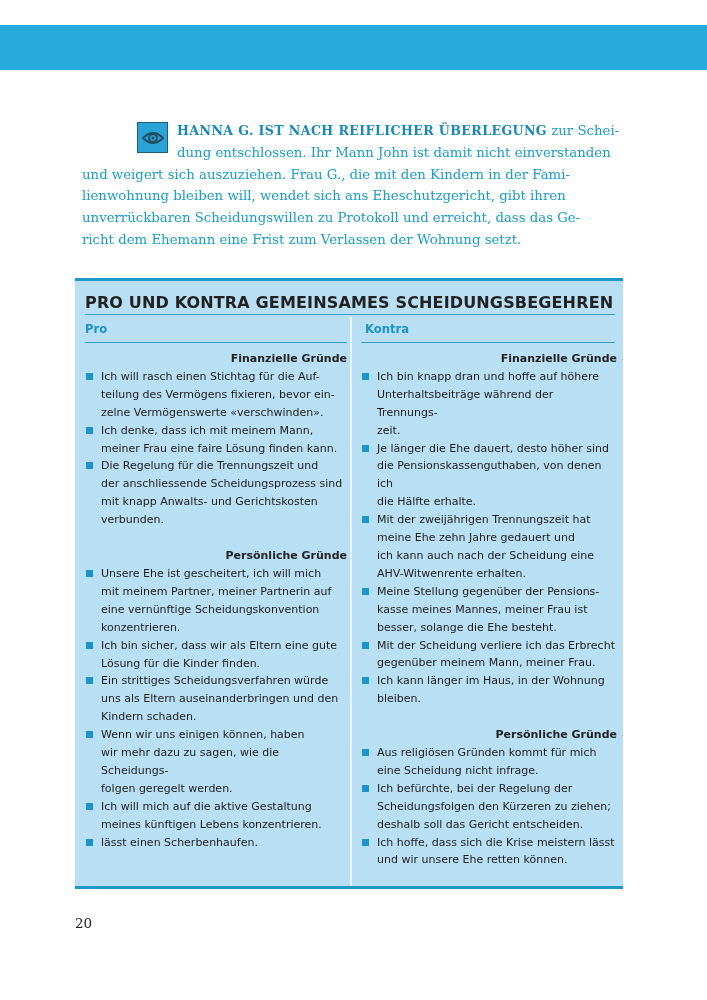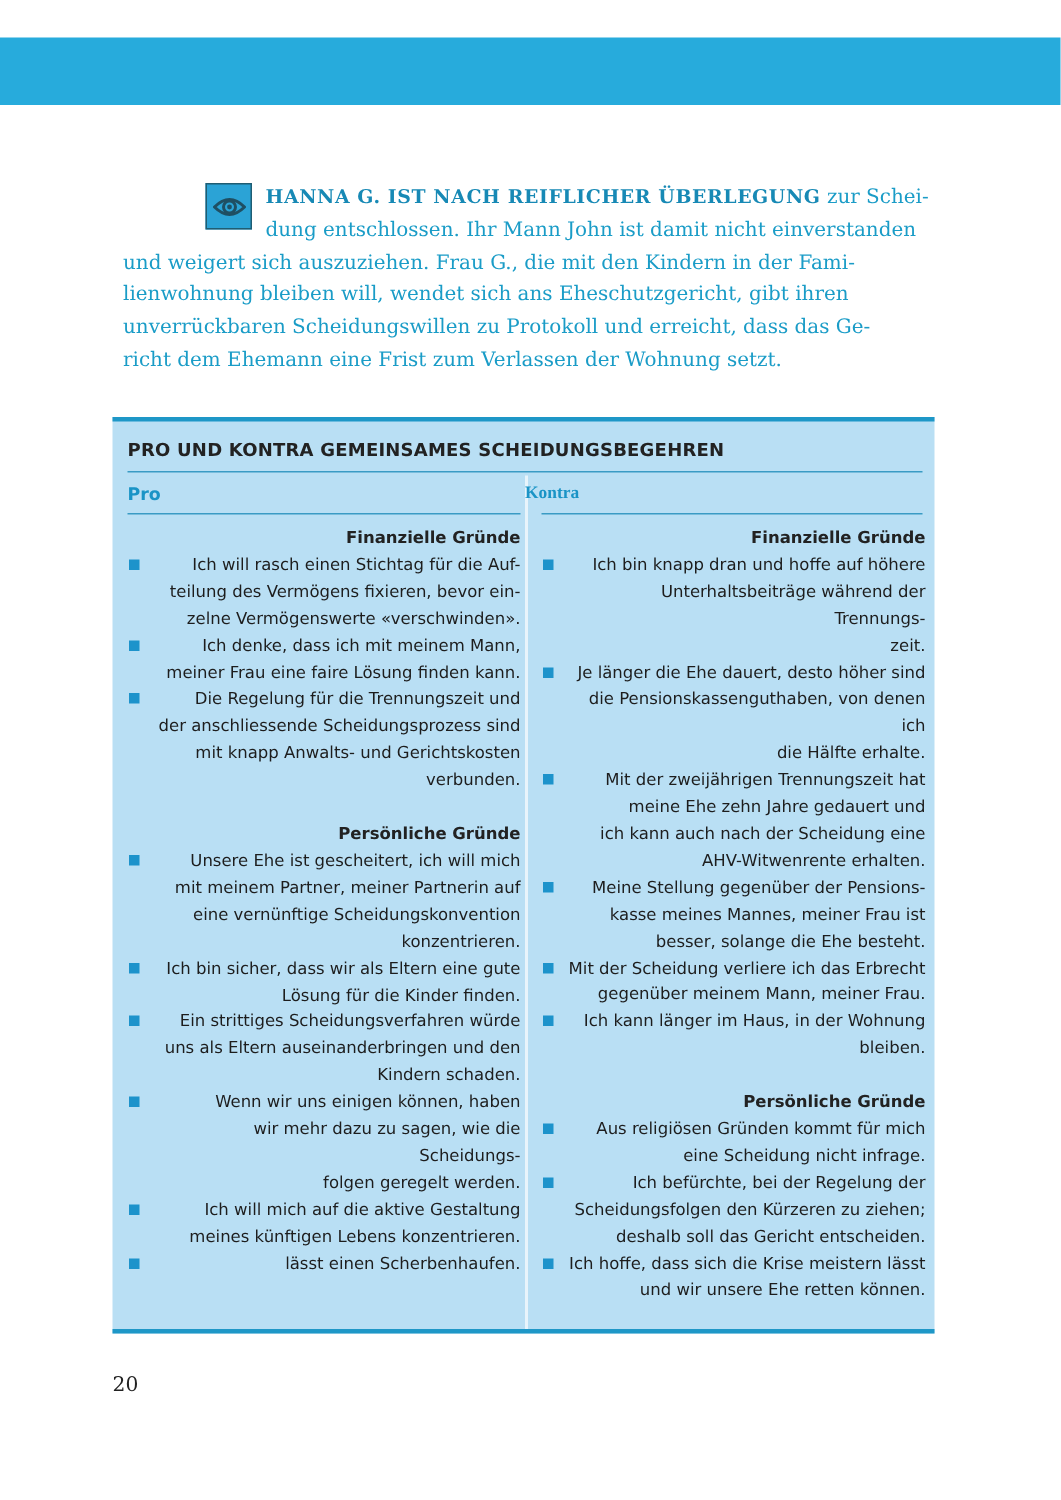--- a/index.html
+++ b/index.html
@@ -23,36 +23,36 @@
     }
     .intro .p1 { margin: 0; }
     .intro .full-line { display: block; margin-left: -55px; }
 
     .box {
       position: absolute; left: 75px; top: 278px; width: 548px; height: 611px;
       background: #b9dff4; border-top: 3px solid #1e97c7; border-bottom: 3px solid #1e97c7; box-sizing: border-box;
       font-family: "DejaVu Sans", sans-serif; color: #1b1b1b;
     }
     .box-title {
-      position: absolute; left: 10px; top: 12px; font-size: 12px; font-weight: bold; letter-spacing: 0.15px; color: #222;
+      position: absolute; left: 10px; top: 12px; font-size: 16px; font-weight: bold; letter-spacing: 0.15px; color: #222;
     }
     .rule { position: absolute; height: 1px; background: #3a9bc4; }
     .col-divider { position: absolute; left: 275px; top: 36px; width: 2px; bottom: 0; background: #e8f4fb; }
     .col-head {
       position: absolute; top: 41px; font-size: 11.6px; font-weight: bold; color: #1a94c6;
     }
     .col {
       position: absolute; top: 69px; font-size: 11px; line-height: 17.9px; color: #1d1d1d;
     }
     .col.left { left: 10px; width: 262px; }
     .col.right { left: 286px; width: 256px; }
     .sec-title { font-weight: bold; font-size: 11px; color: #222; margin: 0; text-align: right; }
     .sec-gap { height: 18px; }
     ul { list-style: none; margin: 0; padding: 0; }
-    li { position: relative; padding-left: 16px; text-align: right; }
+    li { position: relative; padding-left: 16px; }
     li .bullet {
       position: absolute; left: 1px; top: 5px; width: 7px; height: 7px; background: #1d93cb;
     }
     .page-number {
       position: absolute; left: 75px; top: 915px; font-family: "DejaVu Serif", serif; font-size: 13.5px; color: #222;
     }
   </style>
 </head>
 <body>
 
@@ -74,21 +74,21 @@
     <span class="full-line">unverrückbaren Scheidungswillen zu Protokoll und erreicht, dass das Ge-</span>
     <span class="full-line">richt dem Ehemann eine Frist zum Verlassen der Wohnung setzt.</span>
   </div>
 </div>
 
 <div class="box">
   <div class="box-title">PRO UND KONTRA GEMEINSAMES SCHEIDUNGSBEGEHREN</div>
   <div class="rule" style="left:10px; width:530px; top:33px;"></div>
   <div class="col-divider"></div>
   <div class="col-head" style="left:10px;">Pro</div>
-  <div class="col-head" style="left:275px;font-family:Liberation Serif, serif;">Kontra</div>
+  <div class="col-head" style="left:290px;">Kontra</div>
   <div class="rule" style="left:10px; width:262px; top:61px;"></div>
   <div class="rule" style="left:286px; width:254px; top:61px;"></div>
 
   <div class="col left" id="col-pro">
       <div class="sec-title">Finanzielle Gründe</div>
       <ul>
         <li>
           <span class="bullet"></span>
           <span style="display: block;">Ich will rasch einen Stichtag für die Auf-</span>
           <span style="display: block;">teilung des Vermögens fixieren, bevor ein-</span>

